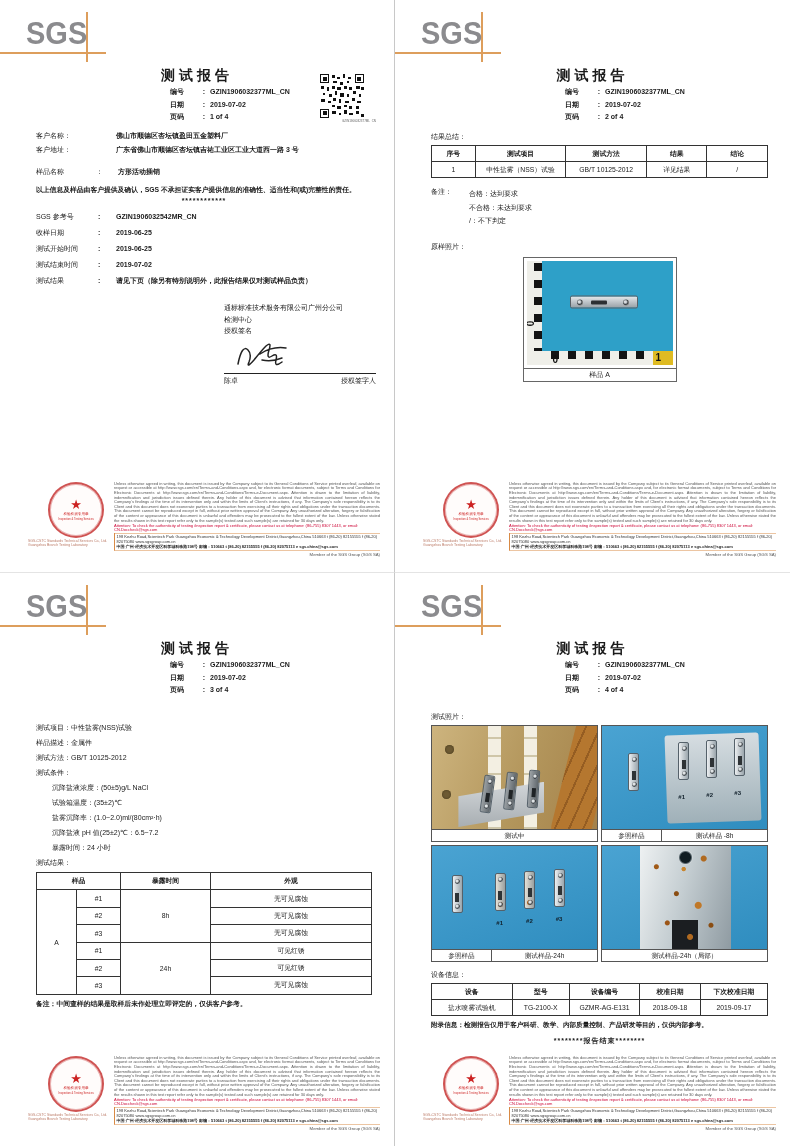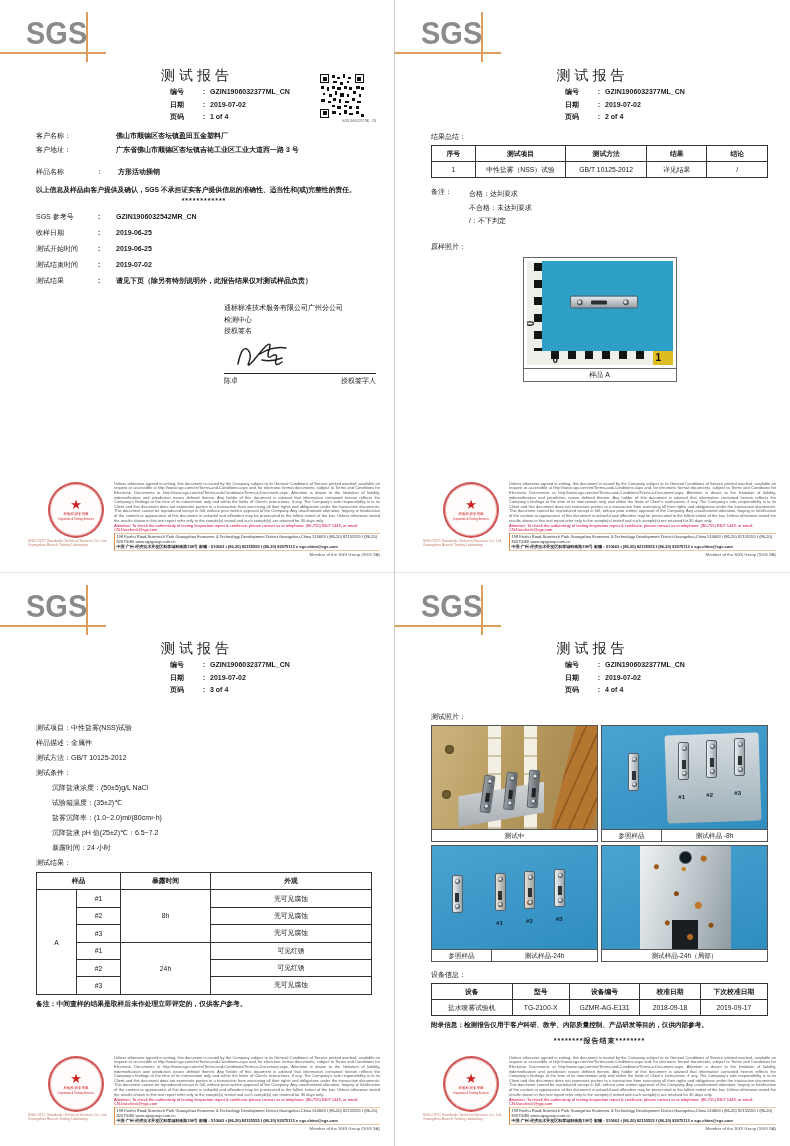--- a/index.html
+++ b/index.html
@@ -11,21 +11,21 @@
   .page-tl,.page-bl{border-right:1px solid #c8c8c8;}
   .page-tl,.page-tr{border-bottom:1px solid #e4e4e4;}
 
   
   .logo{position:absolute;top:12px;left:20px;width:86px;height:50px;}
   .logo-text{position:absolute;left:6px;top:4px;font-weight:900;font-size:29px;color:#8b8b8e;
              letter-spacing:0px;transform:scaleY(1.08);transform-origin:0 0;}
   .logo-hline{position:absolute;left:-20px;top:40px;width:106px;height:2px;background:#dd9e5c;}
   .logo-vline{position:absolute;left:66px;top:0px;width:2px;height:50px;background:#dd9e5c;}
   .rpt-title{position:absolute;top:67px;left:0;right:0;text-align:center;
-             font-size:14px;font-weight:normal;letter-spacing:4px;}
+             font-size:14px;font-weight:bold;letter-spacing:4px;}
   .meta{position:absolute;top:86px;left:170px;font-size:7px;}
   .meta-row{display:flex;line-height:12.5px;}
   .meta-label{width:28px;font-weight:bold;}
   .meta-sep{width:12px;text-align:center;font-weight:bold;}
   .meta-val{font-weight:bold;white-space:nowrap;}
   .qr{position:absolute;top:74px;right:30px;width:44px;height:44px;}
   .qr-cap{position:absolute;top:119px;right:30px;width:44px;text-align:center;
           font-size:6px;transform:scale(.5);transform-origin:100% 0;color:#666;white-space:nowrap;}
 
   

